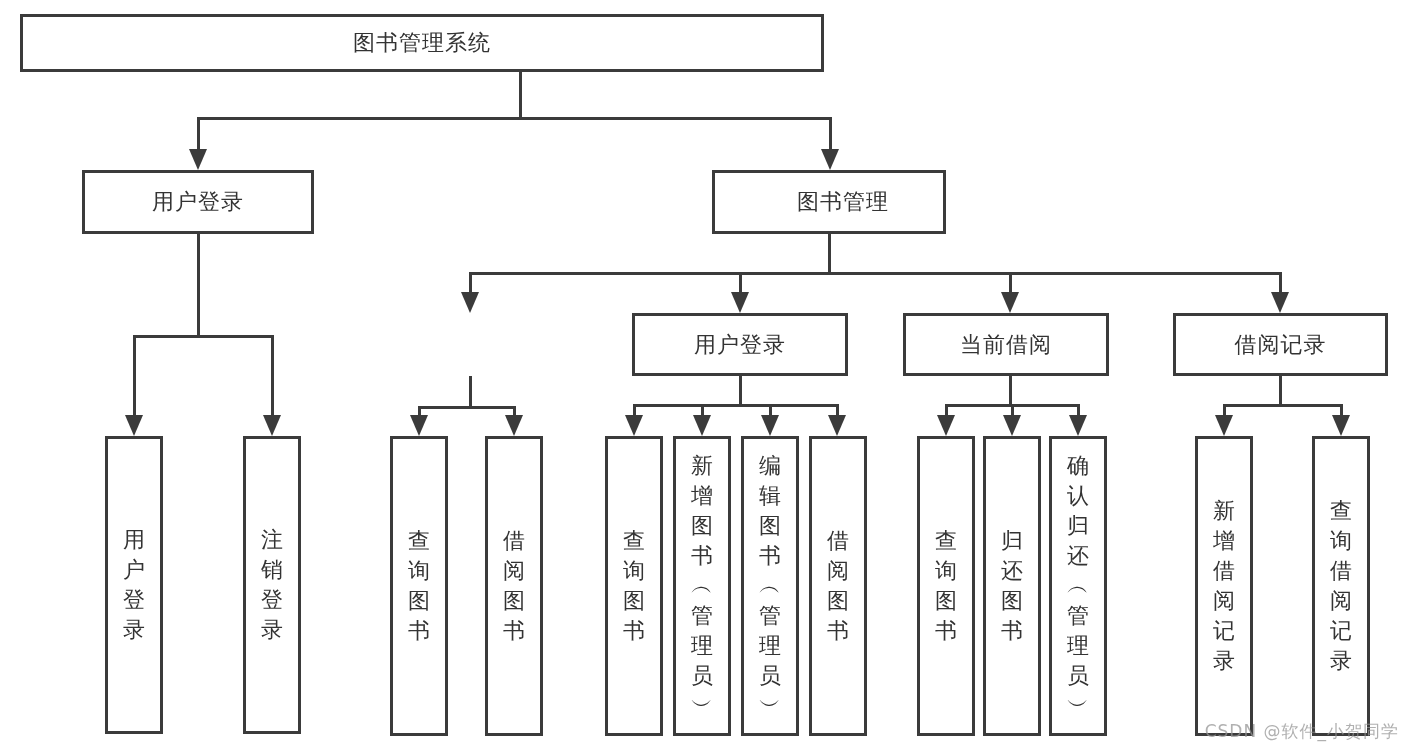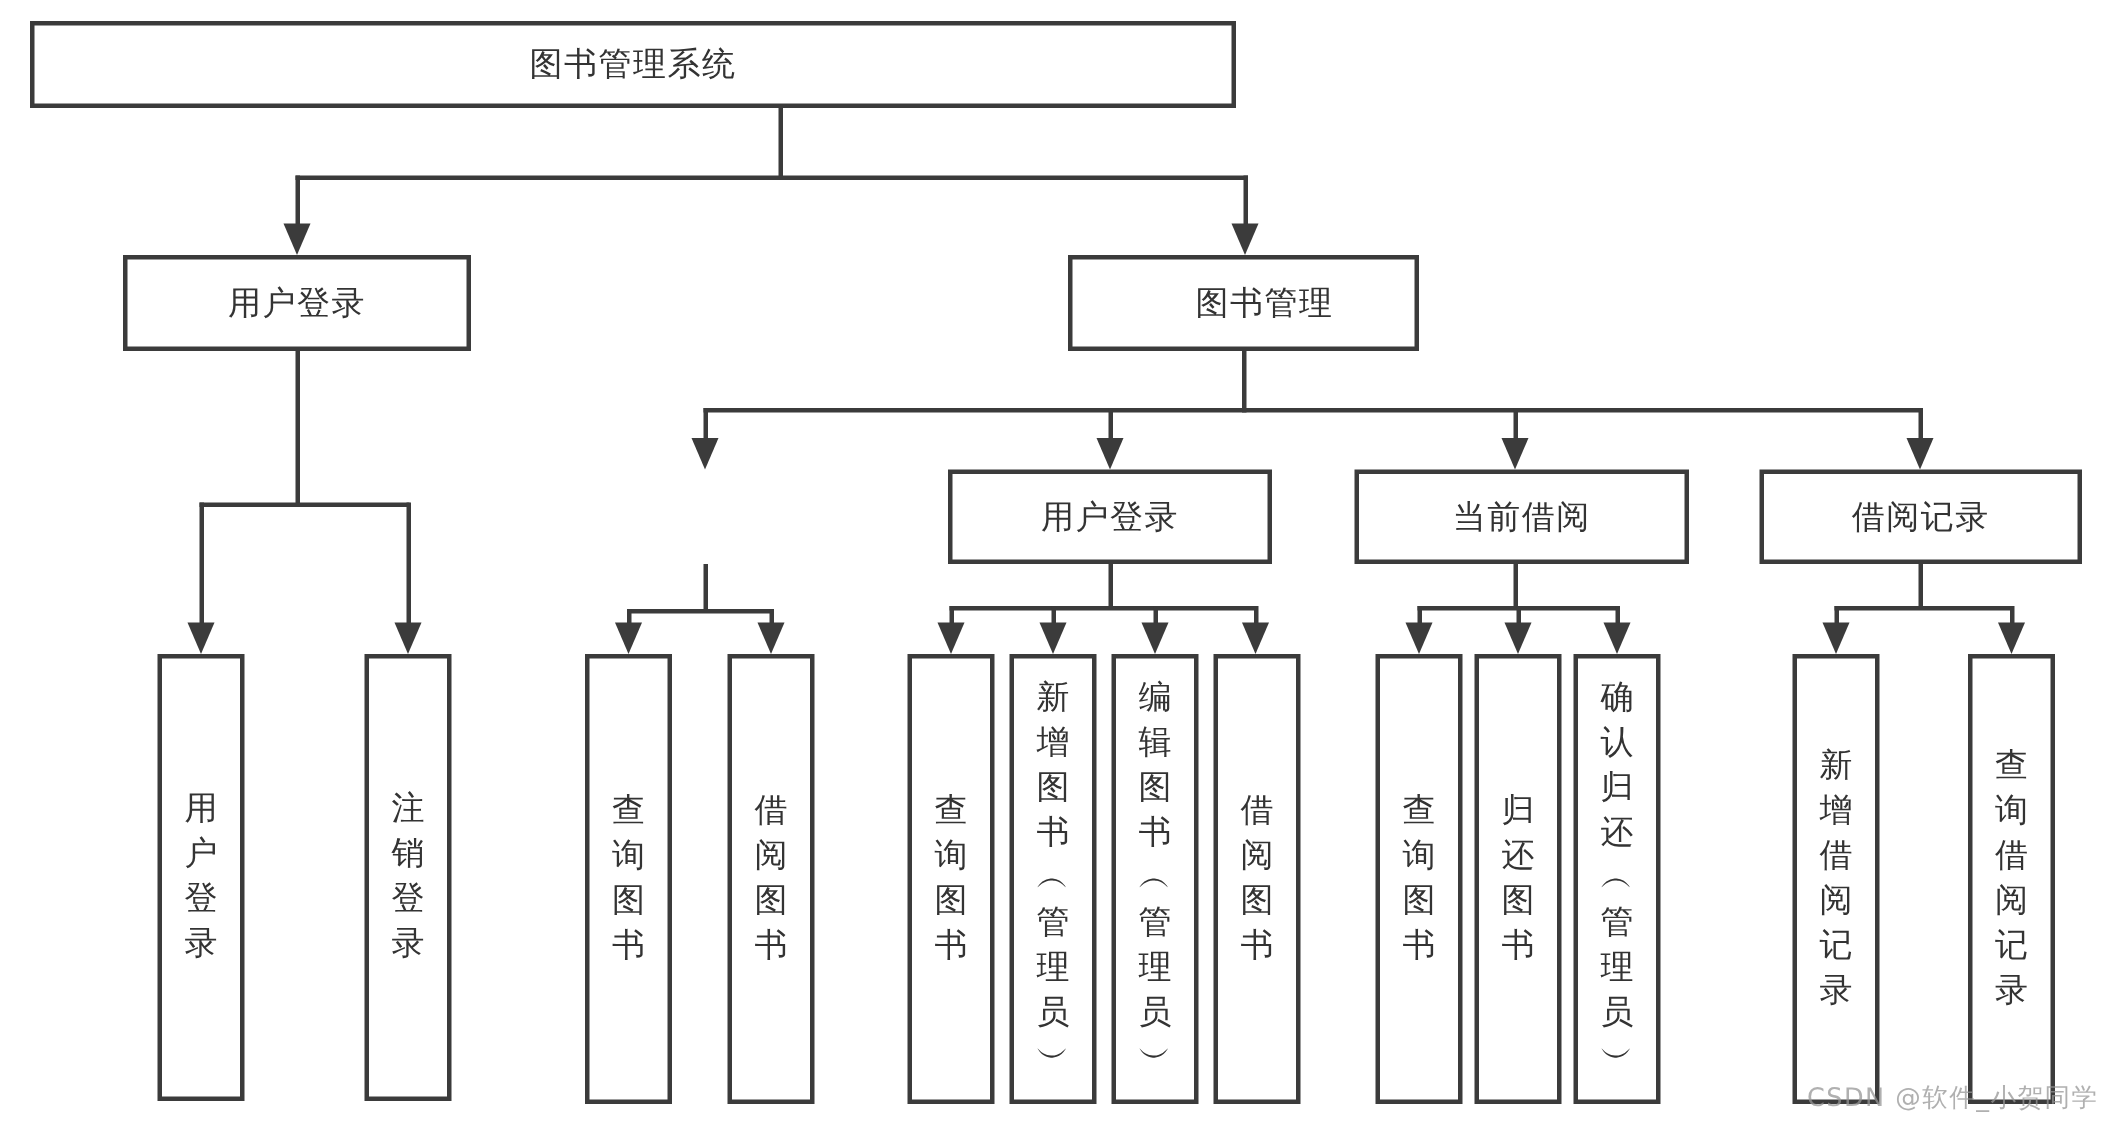--- a/index.html
+++ b/index.html
@@ -79,21 +79,21 @@
   <div class="vl" style="left:469px;top:272px;height:22px;"></div>
   <div class="arrow" style="left:461px;top:292px;"></div>
   <div class="vl" style="left:739px;top:272px;height:22px;"></div>
   <div class="arrow" style="left:731px;top:292px;"></div>
   <div class="vl" style="left:1009px;top:272px;height:22px;"></div>
   <div class="arrow" style="left:1001px;top:292px;"></div>
   <div class="vl" style="left:1279px;top:272px;height:22px;"></div>
   <div class="arrow" style="left:1271px;top:292px;"></div>
 
   <div class="box" style="left:632px;top:313px;width:216px;height:63px;">用户登录</div>
-  <div class="box" style="left:903px;top:313px;width:223px;height:63px;">当前借阅</div>
+  <div class="box" style="left:903px;top:313px;width:206px;height:63px;">当前借阅</div>
   <div class="box" style="left:1173px;top:313px;width:215px;height:63px;">借阅记录</div>
 
   <div class="vl" style="left:469px;top:376px;height:32px;"></div>
   <div class="hl" style="left:418px;top:406px;width:96px;"></div>
   <div class="vl" style="left:418px;top:406px;height:10px;"></div>
   <div class="arrow" style="left:410px;top:415px;"></div>
   <div class="vl" style="left:513px;top:406px;height:10px;"></div>
   <div class="arrow" style="left:505px;top:415px;"></div>
 
   <div class="vl" style="left:739px;top:376px;height:30px;"></div>

